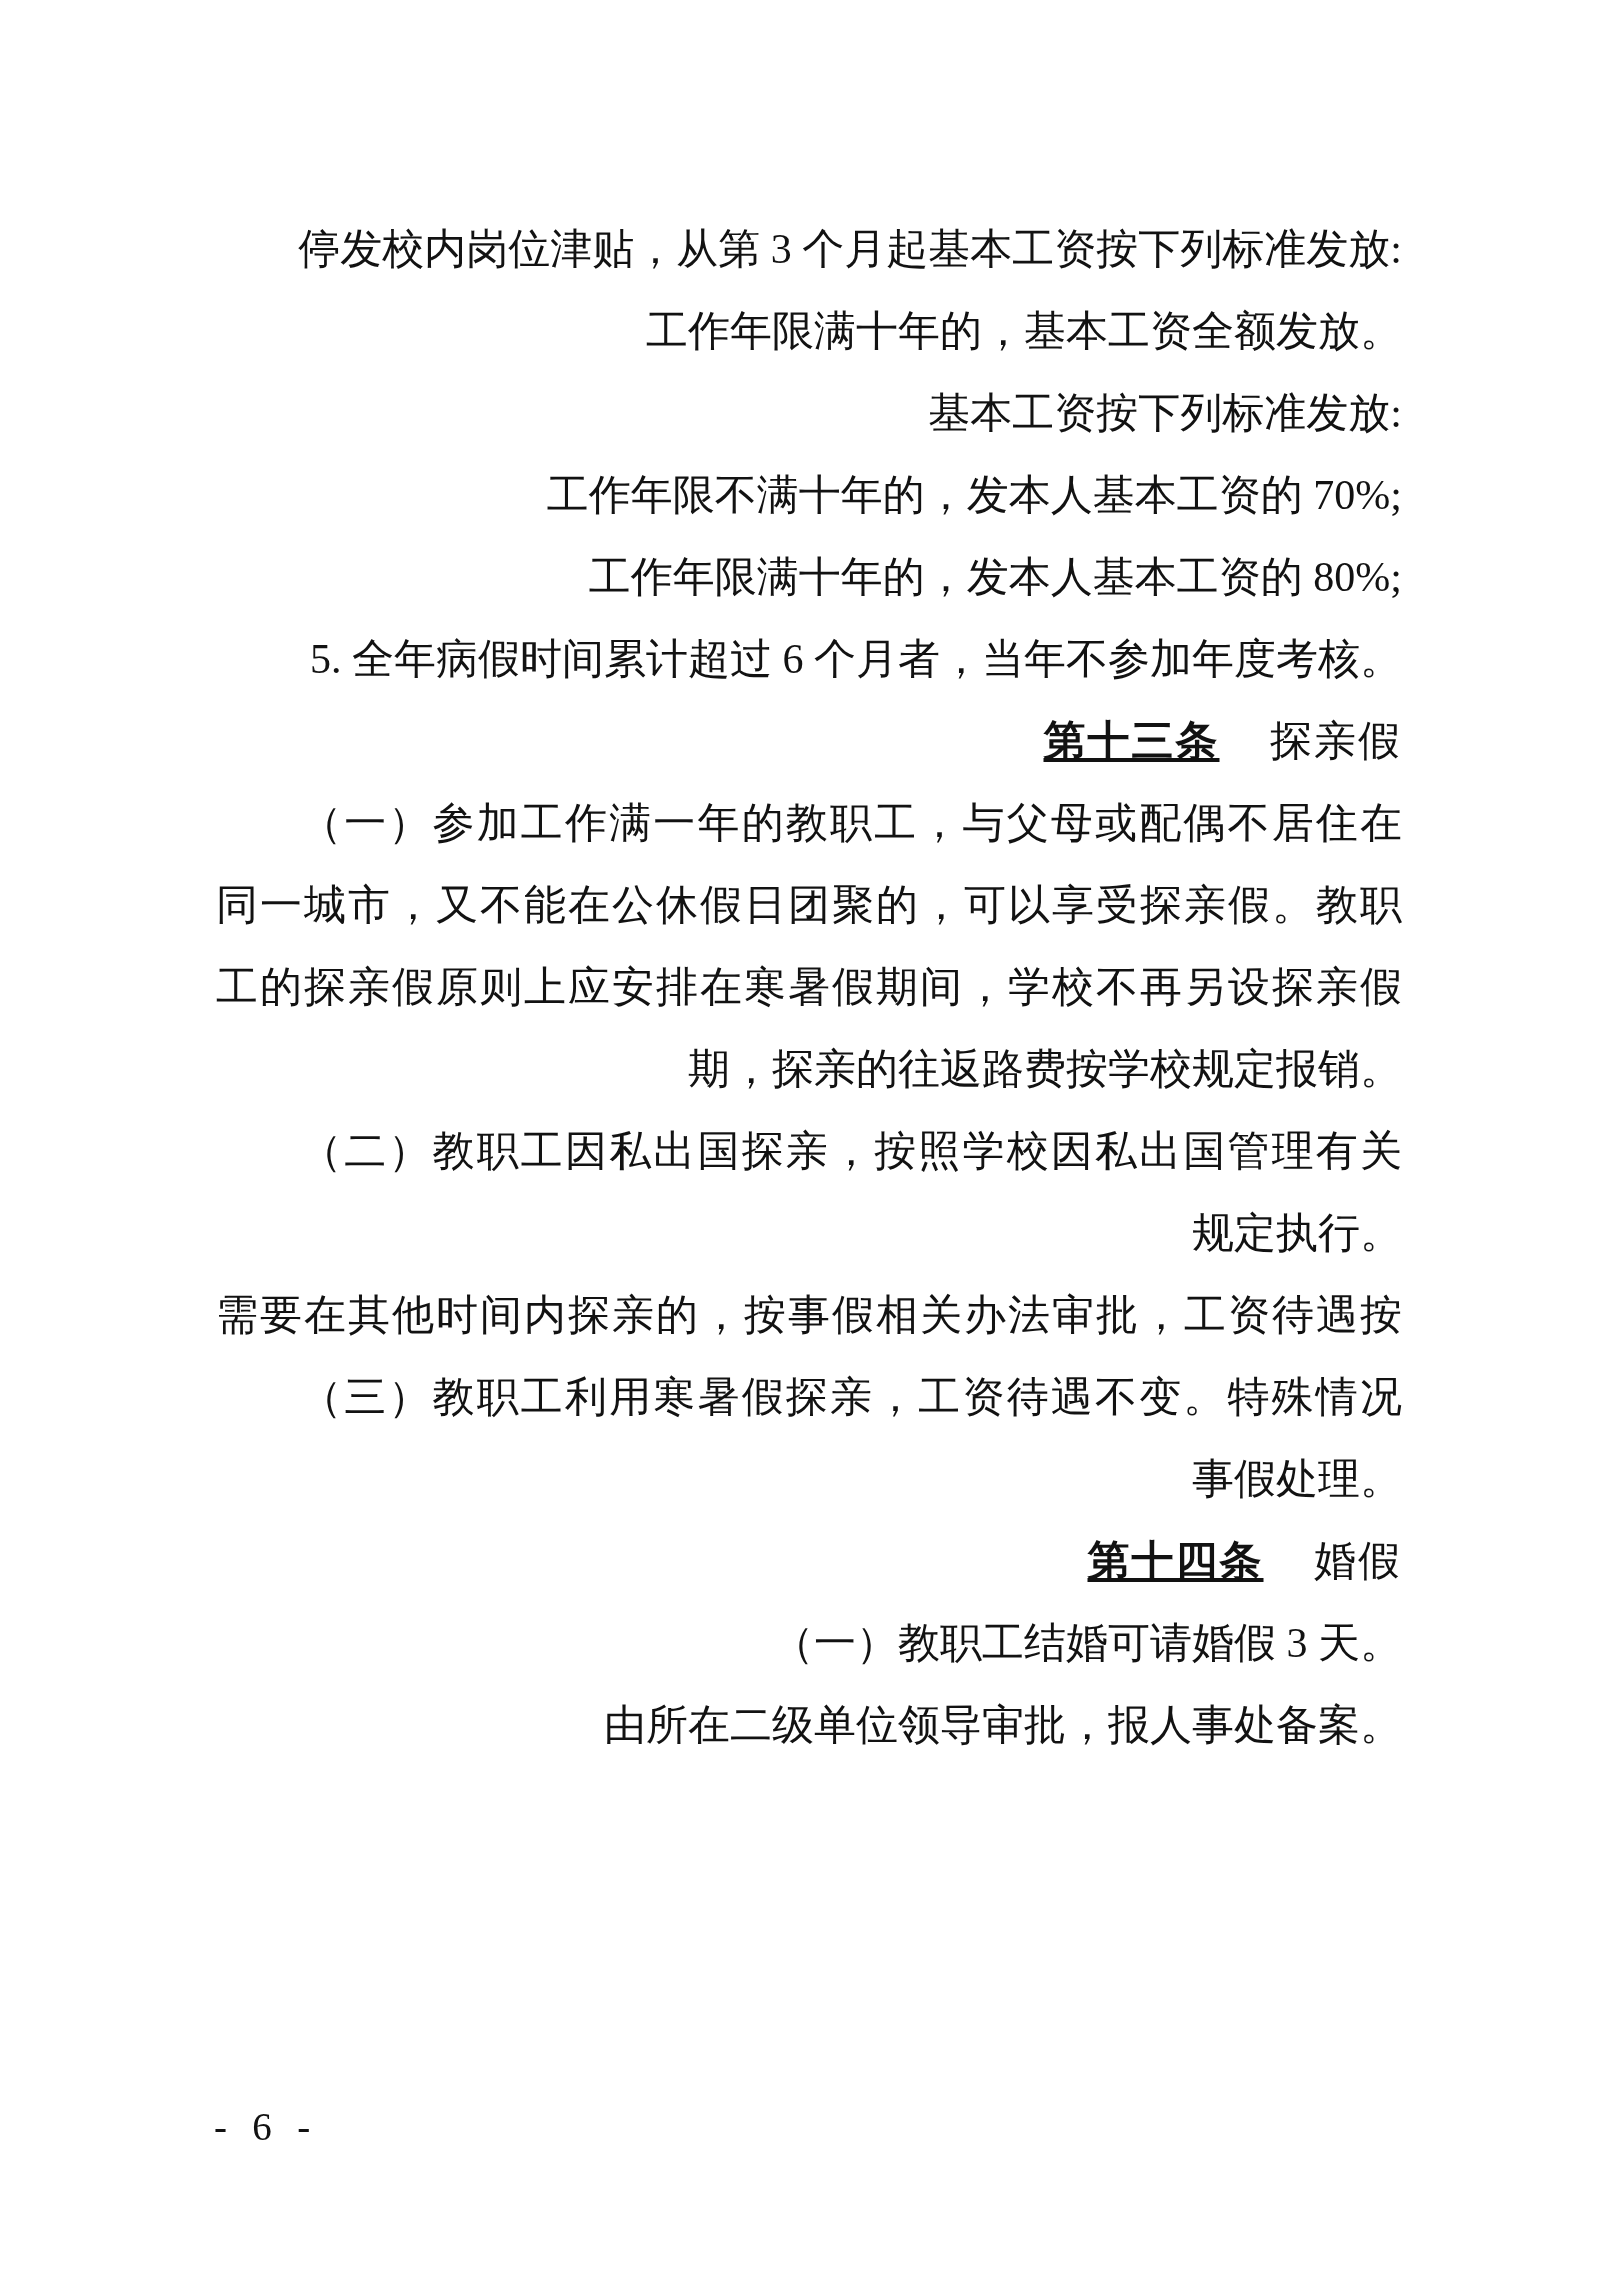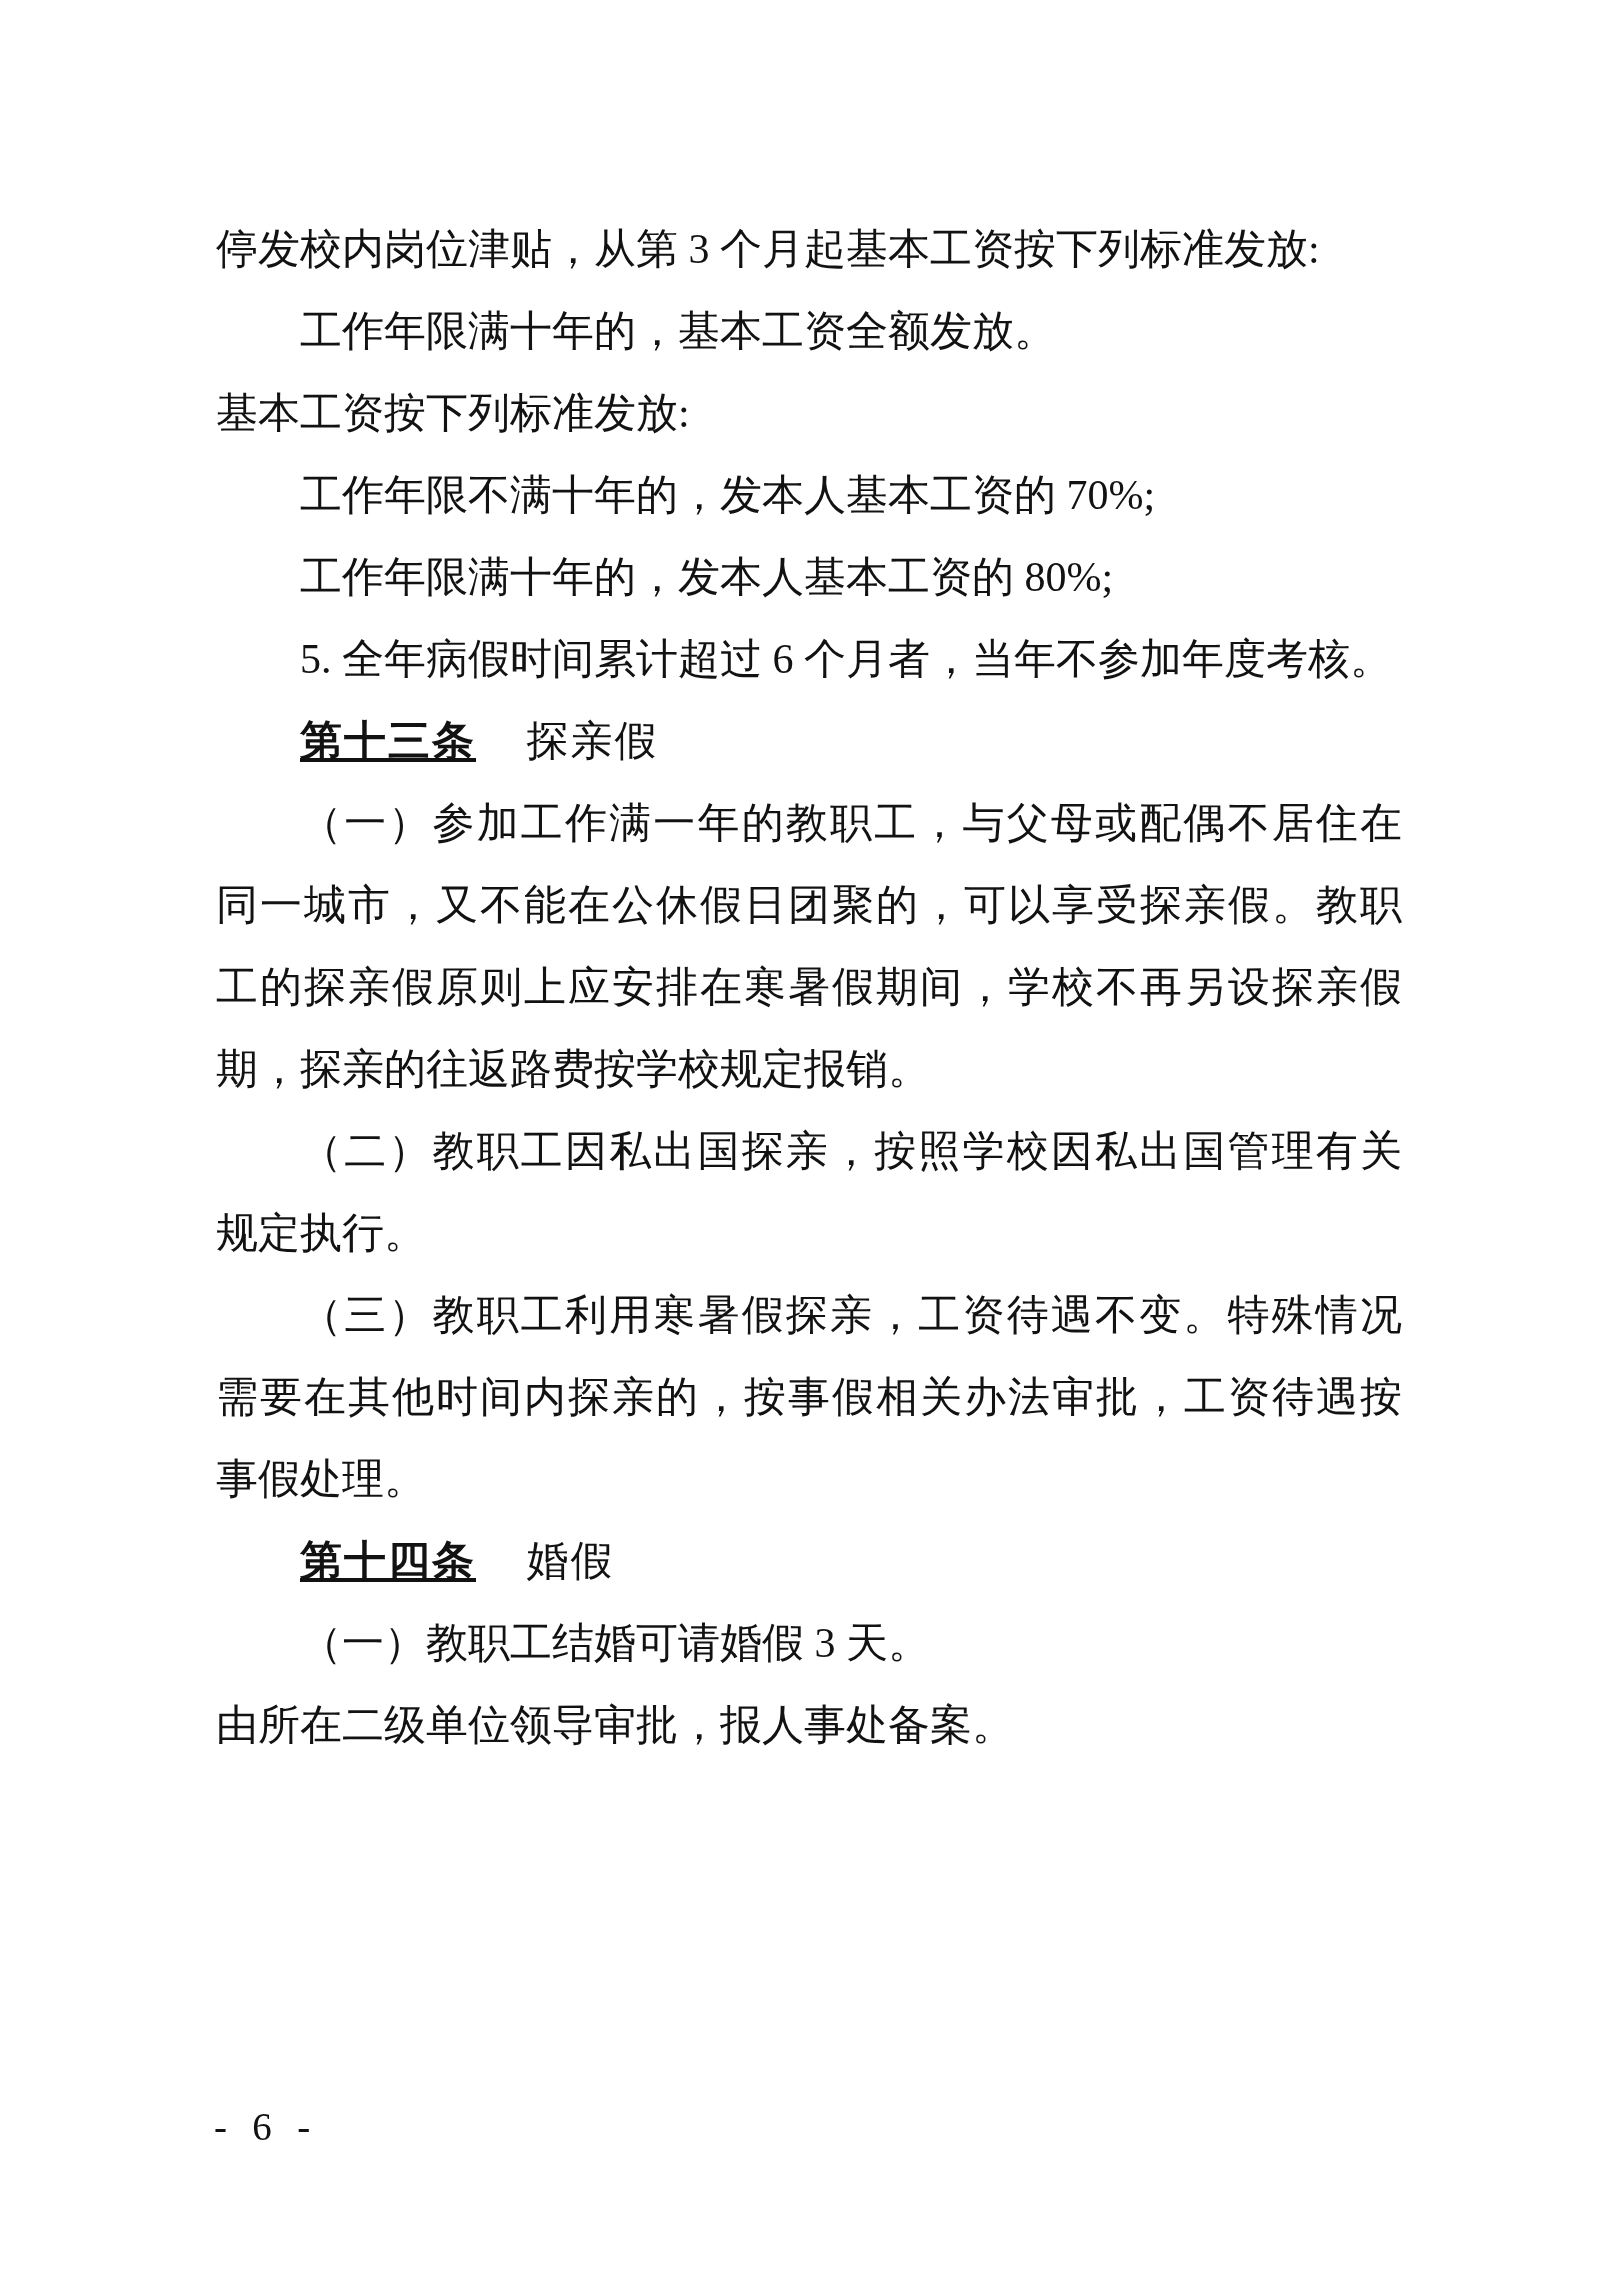--- a/index.html
+++ b/index.html
@@ -21,20 +21,21 @@
     position: absolute;
     left: 216px;
     top: 208px;
     width: 1186px;
     font-size: 42px;
   }
   .line {
     height: 82px;
     line-height: 82px;
     white-space: nowrap;
+    text-align: right;
   }
   .indent { text-indent: 84px; }
   .fill {
     text-align: justify;
     text-align-last: justify;
     text-justify: inter-ideograph;
   }
   .heading .num {
     font-weight: 700;
     margin-right: 40px;
@@ -69,22 +70,22 @@
       <span class="num">第十三条</span>
       <span class="title">探亲假</span>
     </div>
 
     <div class="line indent fill">（一）参加工作满一年的教职工，与父母或配偶不居住在</div>
     <div class="line fill">同一城市，又不能在公休假日团聚的，可以享受探亲假。教职</div>
     <div class="line fill">工的探亲假原则上应安排在寒暑假期间，学校不再另设探亲假</div>
     <div class="line">期，探亲的往返路费按学校规定报销。</div>
     <div class="line indent fill">（二）教职工因私出国探亲，按照学校因私出国管理有关</div>
     <div class="line">规定执行。</div>
+    <div class="line fill">需要在其他时间内探亲的，按事假相关办法审批，工资待遇按</div>
     <div class="line indent fill">（三）教职工利用寒暑假探亲，工资待遇不变。特殊情况</div>
-    <div class="line fill">需要在其他时间内探亲的，按事假相关办法审批，工资待遇按</div>
     <div class="line">事假处理。</div>
 
     <div class="line indent heading">
       <span class="num">第十四条</span>
       <span class="title">婚假</span>
     </div>
 
     <div class="line indent">（一）教职工结婚可请婚假 3 天。</div>
     <div class="line">由所在二级单位领导审批，报人事处备案。</div>
   </div>

